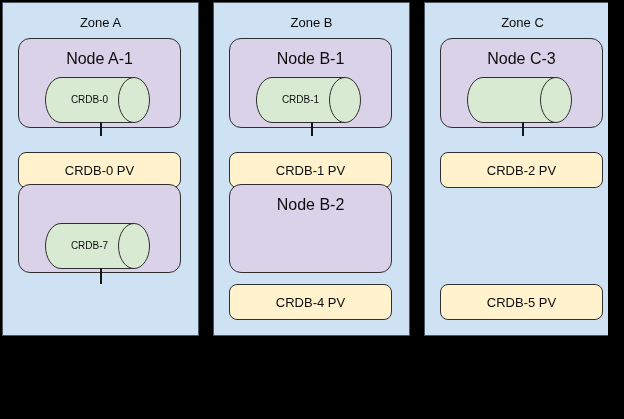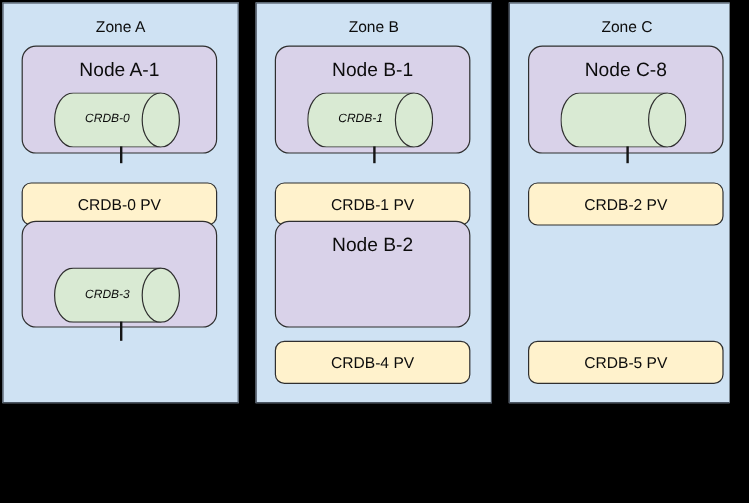--- a/index.html
+++ b/index.html
@@ -15,21 +15,21 @@
     position:absolute;top:12px;left:0;right:0;text-align:center;
     font-size:13px;color:#0c0c0c;
   }
   .node{
     position:absolute;left:15px;width:161px;
     background:#d9d2e9;border:1px solid #2f2f2f;border-radius:12px;
   }
   .node-1{top:35px;height:88px;}
   .node-2{top:181px;height:87px;}
   .node-label{display:block;margin-top:11px;text-align:center;font-size:16px;color:#0c0c0c;}
-  .cylinder{position:absolute;left:26px;top:38px;width:105px;height:46px;font-style:italic;}
+  .cylinder{position:absolute;left:26px;top:38px;width:105px;height:46px;}
   .cylinder svg{position:absolute;left:0;top:0;display:block;}
   .cyl-label{
     position:absolute;left:0;top:0;width:89px;height:46px;line-height:46px;
     text-align:center;font-size:10px;color:#0c0c0c;white-space:nowrap;
   }
   .connector{position:absolute;left:97px;width:2px;background:#151515;}
   .connector-1{top:119px;height:14px;}
   .connector-2{top:265px;height:16px;}
   .pv{
     position:absolute;left:15px;width:161px;height:34px;
@@ -65,21 +65,21 @@
     <div class="pv pv-1">
       <span>CRDB-0 PV</span>
     </div>
 
     <div class="node node-2">
       <div class="cylinder">
         <svg width="105" height="46" viewBox="0 0 105 46">
           <path d="M 16 0.5 L 89 0.5 L 89 45.5 L 16 45.5 A 15.5 22.5 0 0 1 16 0.5 Z" fill="#d9ead3" stroke="#2f2f2f" stroke-width="1"></path>
           <ellipse cx="89" cy="23" rx="15.5" ry="22.5" fill="#d9ead3" stroke="#2f2f2f" stroke-width="1"></ellipse>
         </svg>
-        <span class="cyl-label">CRDB-3</span>
+        <span class="cyl-label">CRDB-7</span>
       </div>
     </div>
     <div class="connector connector-2"></div>
   </div>
 
   <div class="zone zone-b">
     <div class="zone-title">Zone B</div>
 
     <div class="node node-1">
       <span class="node-label">Node B-1</span>
@@ -101,21 +101,21 @@
     </div>
     <div class="pv pv-2">
       <span>CRDB-4 PV</span>
     </div>
   </div>
 
   <div class="zone zone-c">
     <div class="zone-title">Zone C</div>
 
     <div class="node node-1">
-      <span class="node-label">Node C-8</span>
+      <span class="node-label">Node C-3</span>
       <div class="cylinder">
         <svg width="105" height="46" viewBox="0 0 105 46">
           <path d="M 16 0.5 L 89 0.5 L 89 45.5 L 16 45.5 A 15.5 22.5 0 0 1 16 0.5 Z" fill="#d9ead3" stroke="#2f2f2f" stroke-width="1"></path>
           <ellipse cx="89" cy="23" rx="15.5" ry="22.5" fill="#d9ead3" stroke="#2f2f2f" stroke-width="1"></ellipse>
         </svg>
       </div>
     </div>
     <div class="connector connector-1"></div>
     <div class="pv pv-1">
       <span>CRDB-2 PV</span>

